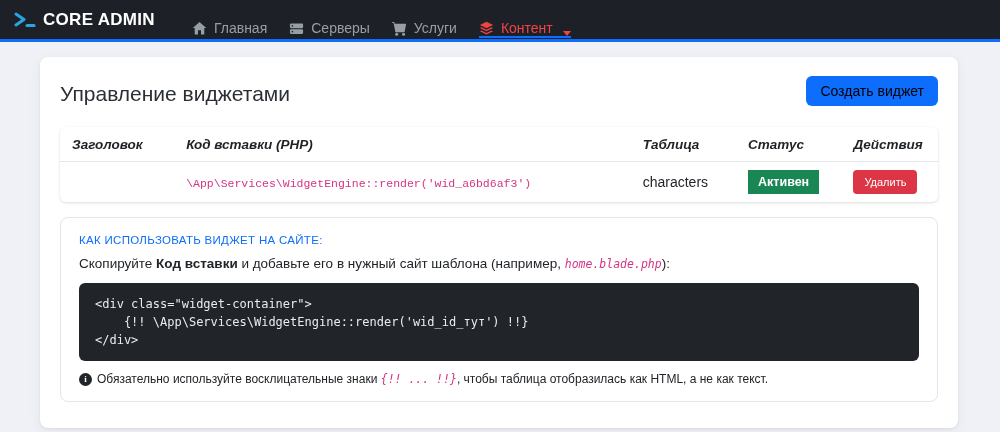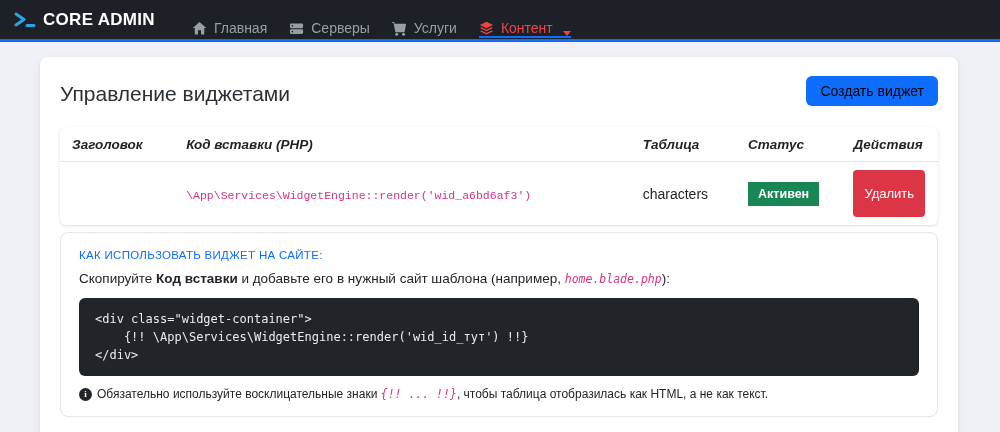--- a/index.html
+++ b/index.html
@@ -68,24 +68,24 @@
   }
   td { padding:8px 12px; font-size:14px; color:#212529; vertical-align:middle; }
   .cell-code {
     font-family:Liberation Mono, monospace;
     font-size:11.5px; color:#d63384;
   }
   .badge {
     display:inline-block; background:#198754; color:#fff;
     font-size:12.5px; font-weight:600; padding:5px 10px; border-radius:0;
   }
-  .btn-delete { background:#dc3545; color:#fff; font-size:13px; padding:16px 11px; border-radius:4px; }
+  .btn-delete { background:#dc3545; color:#fff; font-size:11px; padding:6px 11px; border-radius:4px; }
   
   .help-box {
-    margin-top:7px; border:1px solid #e2e5e9; border-radius:8px;
+    margin-top:15px; border:1px solid #e2e5e9; border-radius:8px;
     padding:16px 18px 15px;
   }
   .help-heading {
     color:#0d6efd; font-size:11.5px; font-weight:500; letter-spacing:.3px;
   }
   .help-text { font-size:13.5px; margin:10px 0 12px; color:#212529; }
   .inline-code {
     font-family:"DejaVu Sans Mono","Liberation Mono",monospace;
     font-size:11.5px; color:#d63384;font-style:italic;
   }

